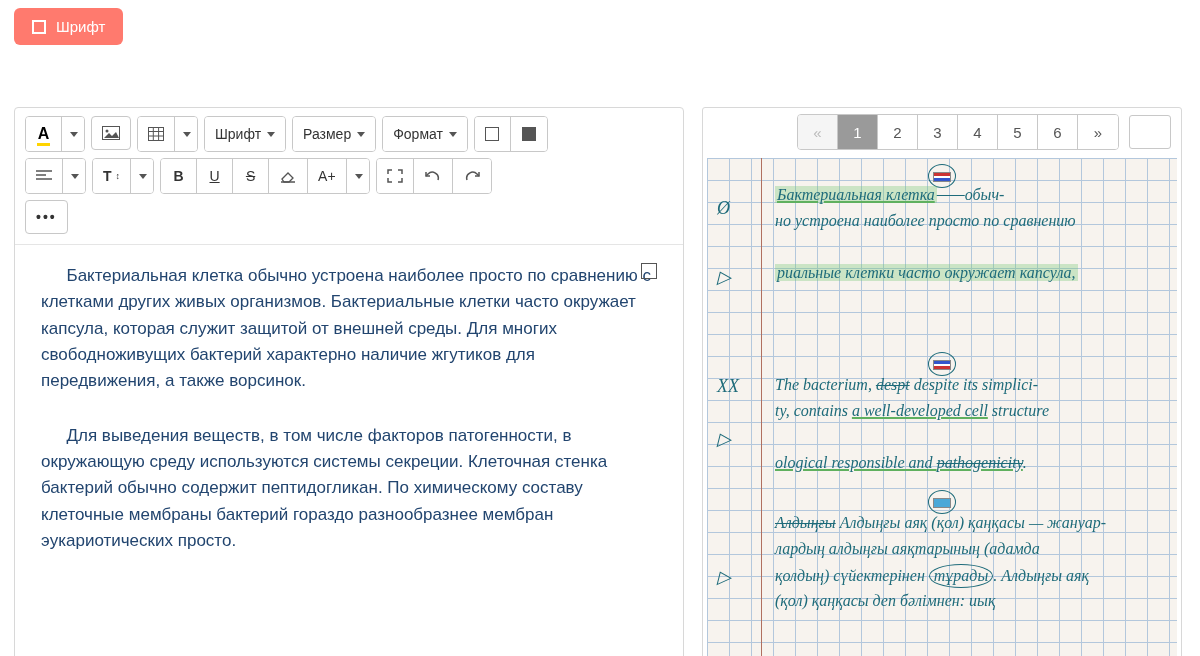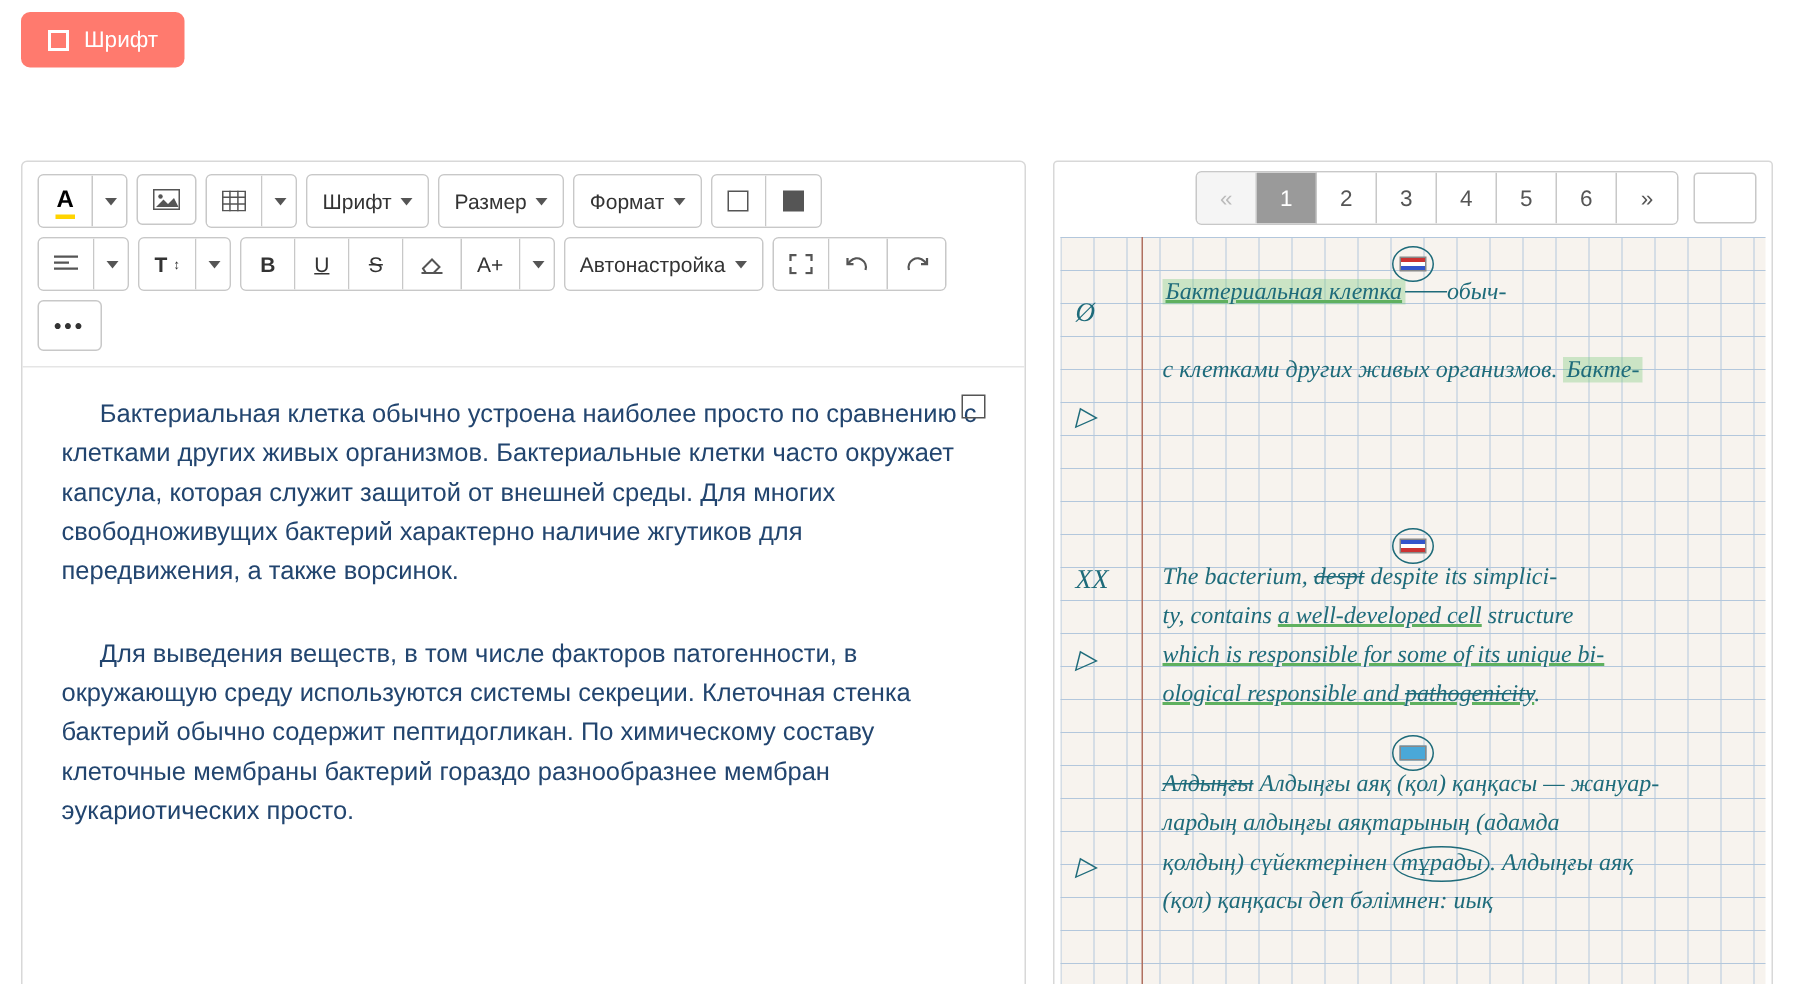--- a/index.html
+++ b/index.html
@@ -169,26 +169,20 @@
           </button>
           <button class="btn">
               <span>A+</span>
             </button>
           <button class="btn" style="min-width:22px;padding:6px 6px">
               <span class="caret"></span>
             </button>
         </div>
         <div class="btn-group">
           <button class="btn">
-              <span>Автонастройка</span>
-              <span class="caret"></span>
-            </button>
-        </div>
-        <div class="btn-group">
-          <button class="btn">
             <svg width="16" height="14">
                 <path d="M1 5 L1 1 L5 1 M11 1 L15 1 L15 5 M15 9 L15 13 L11 13 M5 13 L1 13 L1 9" fill="none" stroke="#555" stroke-width="1.5"></path>
               </svg>
           </button>
           <button class="btn">
             <svg width="18" height="12">
                 <path d="M14 10 A6 6 0 0 0 4 4 L2 6" fill="none" stroke="#555" stroke-width="1.5"></path>
                 <path d="M2 2 L2 6 L6 6" fill="none" stroke="#555" stroke-width="1.5"></path>
               </svg>
           </button>
@@ -225,26 +219,26 @@
         <div class="page">6</div>
         <div class="page">»</div>
       </div>
       <input class="page-input" value="" style="">
     </div>
     <div class="notebook">
       <div class="margin-line"></div>
 
       <div class="hw" style="top:6px;text-align:center;left:0;right:0"><span class="circ"><span class="flag"></span></span></div>
       <div class="hw" style="top:26px"><u><span class="hl">Бактериальная клетка</span></u><span class="strike"> &nbsp;&nbsp;&nbsp;&nbsp;&nbsp; </span><span> обыч-</span></div>
-      <div class="hw" style="top:78px"><span>с клетками других живых организмов. </span><span class="hl">Бакте-</span></div>
+      <div class="hw" style="top:52px">но устроена наиболее просто по сравнению</div>
+      <div class="hw" style="top:104px"><span class="hl">риальные клетки часто окружает капсула,</span></div>
 
       <div class="hw" style="top:194px;text-align:center;left:0;right:0"><span class="circ"><span class="flag" style="background:linear-gradient(#3355cc 33%,#fff 33% 66%,#cc3333 66%)"></span></span></div>
       <div class="hw" style="top:242px"><span>ty, contains </span><u>a well-developed cell</u><span> structure</span></div>
       <div class="hw" style="top:216px"><span>The bacterium, </span><span class="strike">despt</span><span> despite   its simplici-</span></div>
-      <div class="hw" style="top:268px"><u>which is responsible for some of its unique bi-</u></div>
       <div class="hw" style="top:294px"><u><span>ological responsible and </span></u><u><span class="strike">pathogenicity</span></u><span>.</span></div>
 
       <div class="hw" style="top:332px;text-align:center;left:0;right:0"><span class="circ"><span class="flag" style="background:#4aa8d8"></span></span></div>
       <div class="hw" style="top:380px">лардың алдыңғы аяқтарының (адамда</div>
       <div class="hw" style="top:354px"><span class="strike">Алдыңғы</span> <span>Алдыңғы аяқ (қол) қаңқасы  —  жануар-</span></div>
       <div class="hw" style="top:406px"><span>қолдың) сүйектерінен </span><span class="circ">тұрады</span><span>. Алдыңғы аяқ</span></div>
       <div class="hw" style="top:432px">(қол) қаңқасы деп бәлімнен: иық</div>
 
       <div class="margin-mark" style="top:40px">Ø</div>
       <div class="margin-mark" style="top:108px">▷</div>

